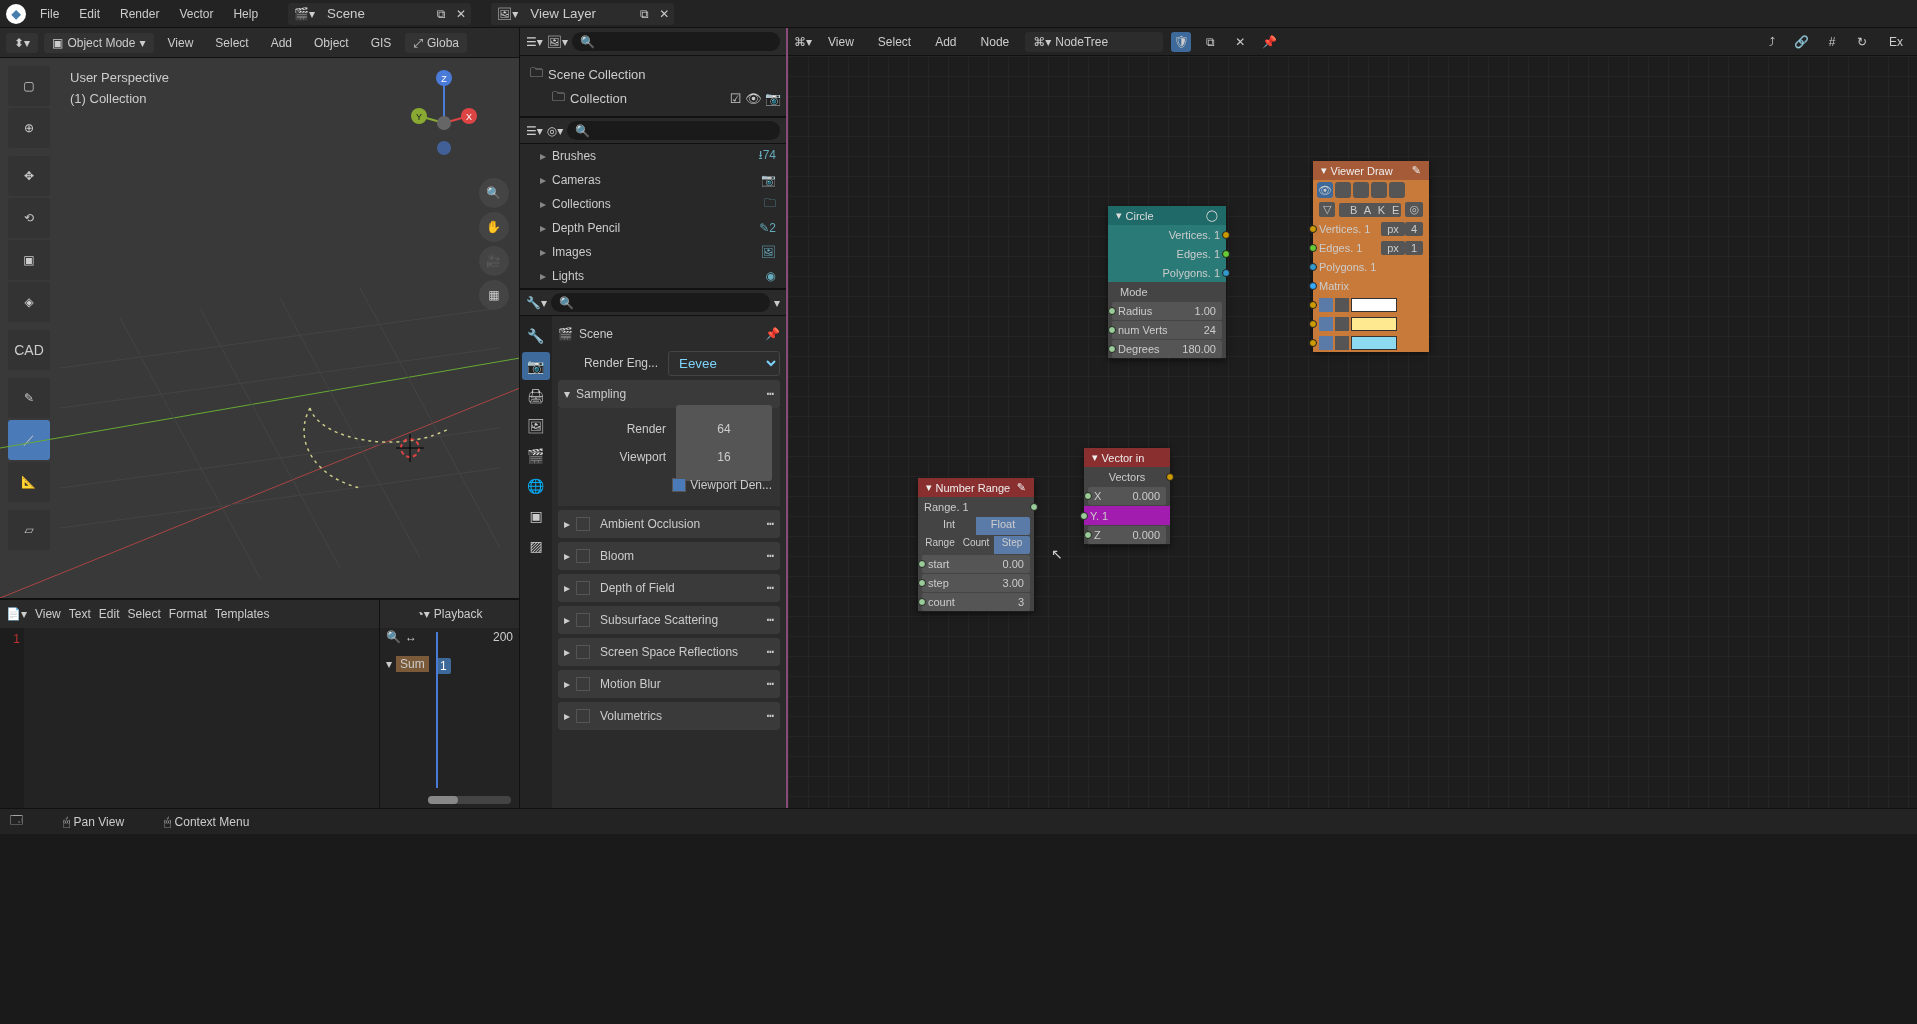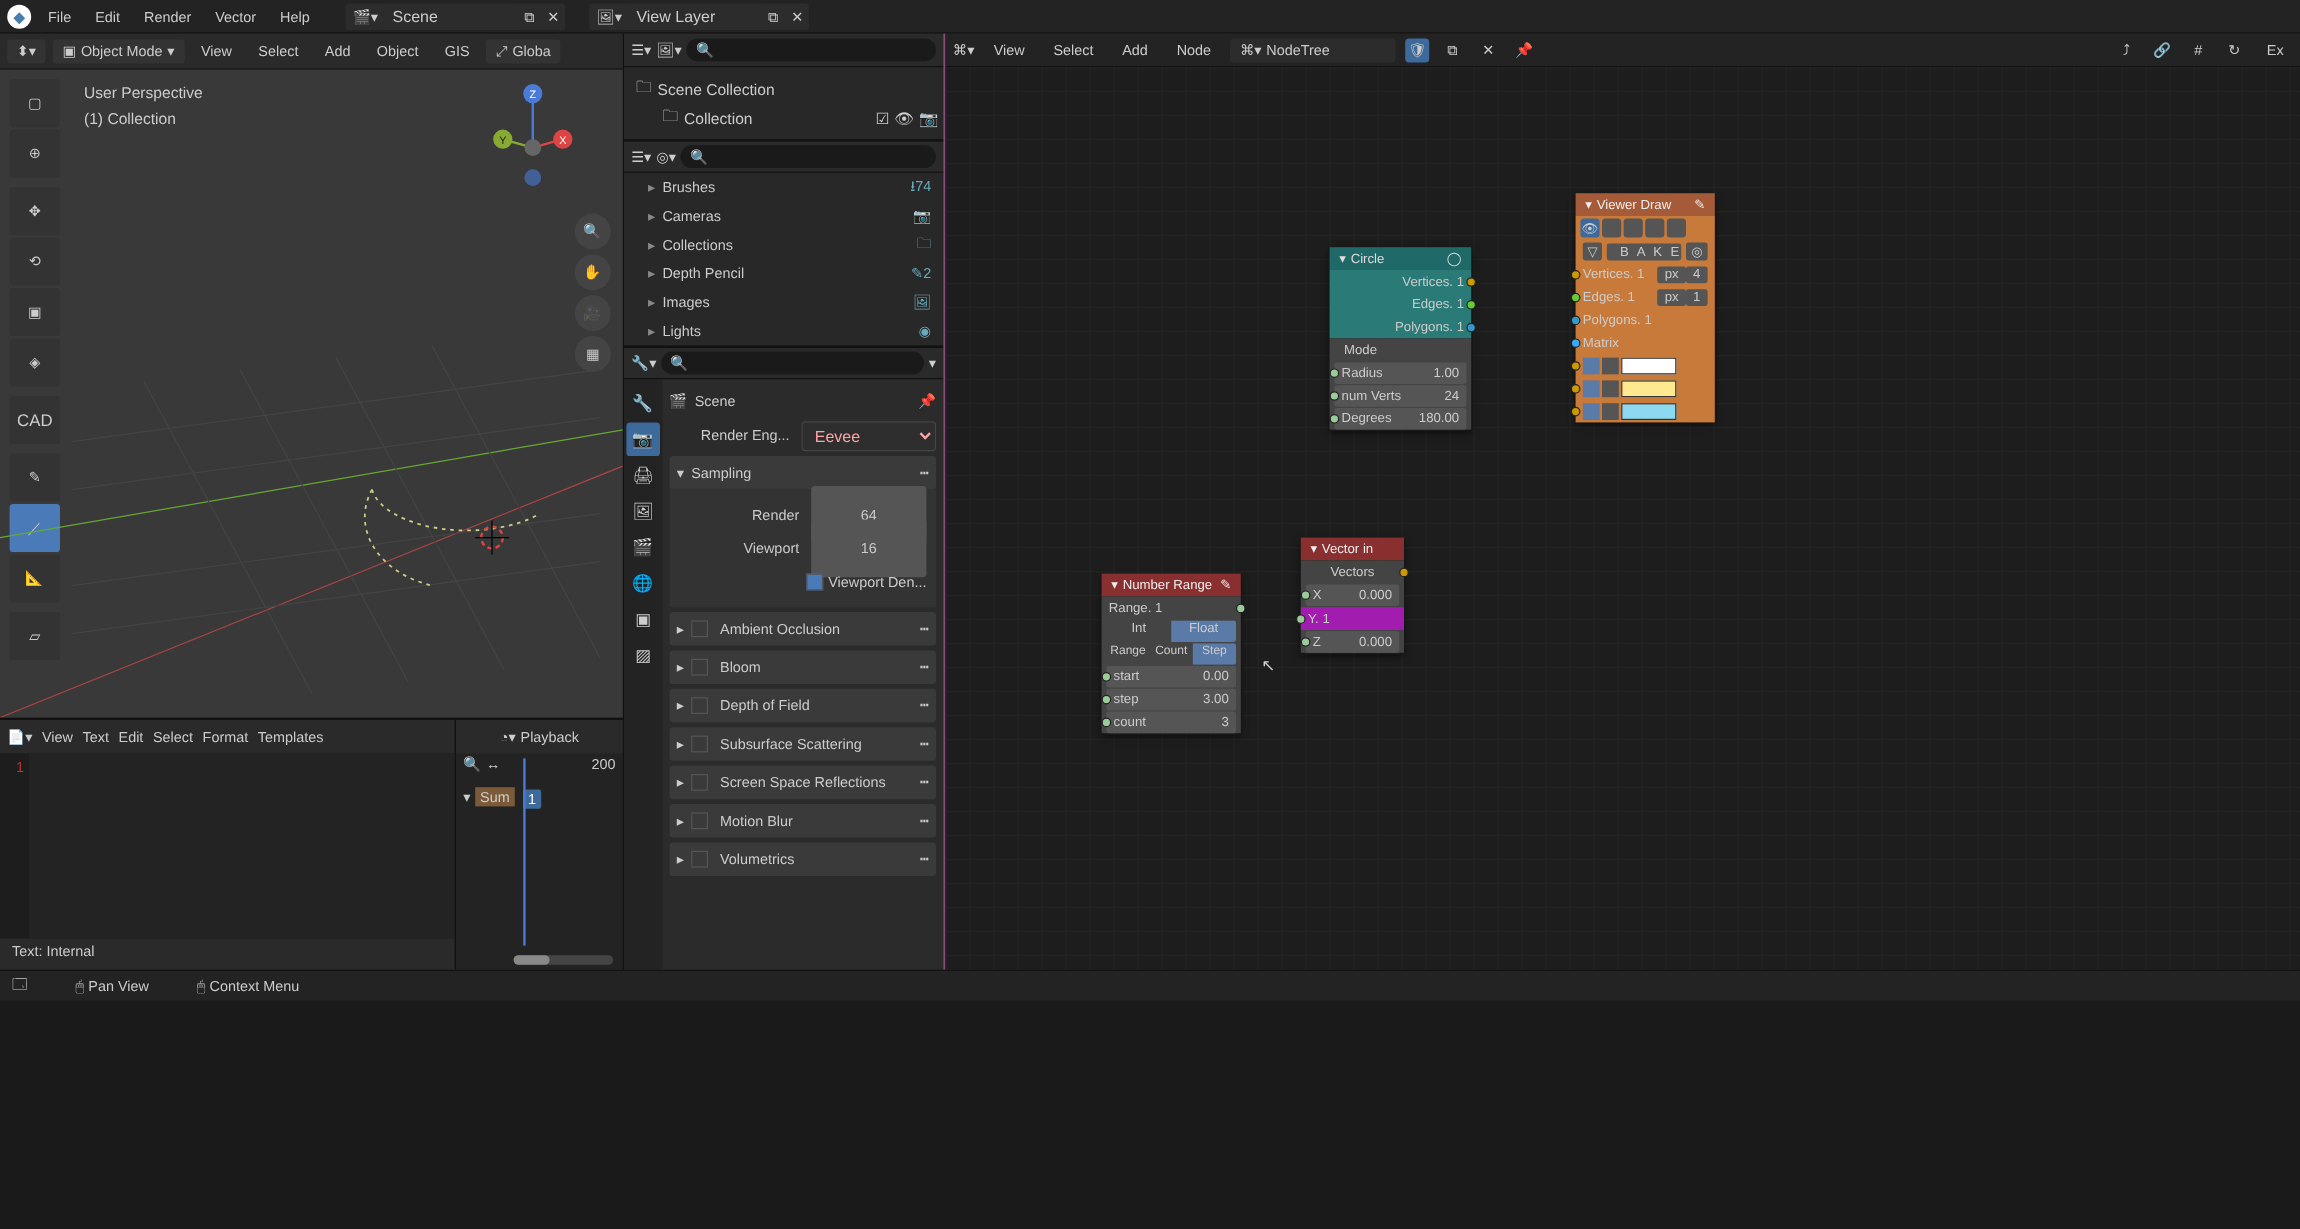--- a/index.html
+++ b/index.html
@@ -55,21 +55,21 @@
 .props-hdr { height: 28px; background: #2a2a2a; display: flex; align-items: center; padding: 0 6px; gap: 4px; border-bottom: 1px solid #111; border-top: 2px solid #111; }
 .props { display: flex; flex: 1; background: #2b2b2b; }
 .props-tabs { width: 32px; background: #232323; display: flex; flex-direction: column; padding-top: 6px; gap: 2px; }
 .props-tabs .pt { width: 28px; height: 28px; margin: 0 auto; border-radius: 3px; display:flex;align-items:center;justify-content:center; cursor:pointer; font-size:14px; }
 .props-tabs .pt.active { background: #3d6a9a; }
 .props-body { flex: 1; padding: 4px 6px; overflow: hidden; }
 .props-body .crumb { height: 28px; display:flex;align-items:center; gap:6px; }
 .props-body .field { display: flex; align-items: center; height: 26px; margin: 2px 0; }
 .props-body .field .fl { width: 110px; text-align: right; padding-right: 10px; }
 .props-body .field .fv { flex: 1; background: #555; border-radius: 3px; text-align: center; padding: 17px 0; }
-.props-body .field select { flex:1; background:#2e2e2e; color:#fca5a5; border:1px solid #444; padding:3px 6px; border-radius:3px; }
+.props-body .field select { flex:1; background:#2e2e2e; color:#7dd3fc; border:1px solid #444; padding:3px 6px; border-radius:3px; }
 .props-body .panel-hdr { height: 28px; display:flex; align-items:center; gap:6px; background: #3a3a3a; margin-top: 4px; padding: 0 6px; border-radius: 3px; }
 .props-body .panel-body { padding: 6px 8px; background: #333; }
 .props-body .chk { width: 14px; height: 14px; border: 1px solid #555; display:inline-block; margin-right:4px; }
 .props-body .chk.on { background:#4a7bb8; }
 
 
 .text-area { height: 210px; display: flex; flex-direction: column; border-top: 2px solid #111; }
 .text-hdr { height: 28px; background: #2a2a2a; display: flex; align-items: center; padding: 0 6px; gap: 8px; }
 .text-body { flex: 1; background: #232323; display:flex; }
 .text-body .gutter { width: 24px; background: #1d1d1d; color: #b33; padding: 4px; text-align:right; }
@@ -257,21 +257,20 @@
             <span class="mitem">Text</span>
             <span class="mitem">Edit</span>
             <span class="mitem">Select</span>
             <span class="mitem">Format</span>
             <span class="mitem">Templates</span>
           </div>
           <div class="text-body">
             <div class="gutter">1</div>
             <div class="content"></div>
           </div>
-          <div class="text-status">Text: Internal</div>
         </div>
         <div class="dope">
           <div class="dh">
             <span class="dd">◔▾</span>
             <span>Playback</span>
           </div>
           <div style="position:absolute;top:30px;left:6px;right:6px;display:flex;align-items:center;gap:4px;">
             <span>🔍</span>
             <span>↔</span>
             <span class="frame">1</span>

